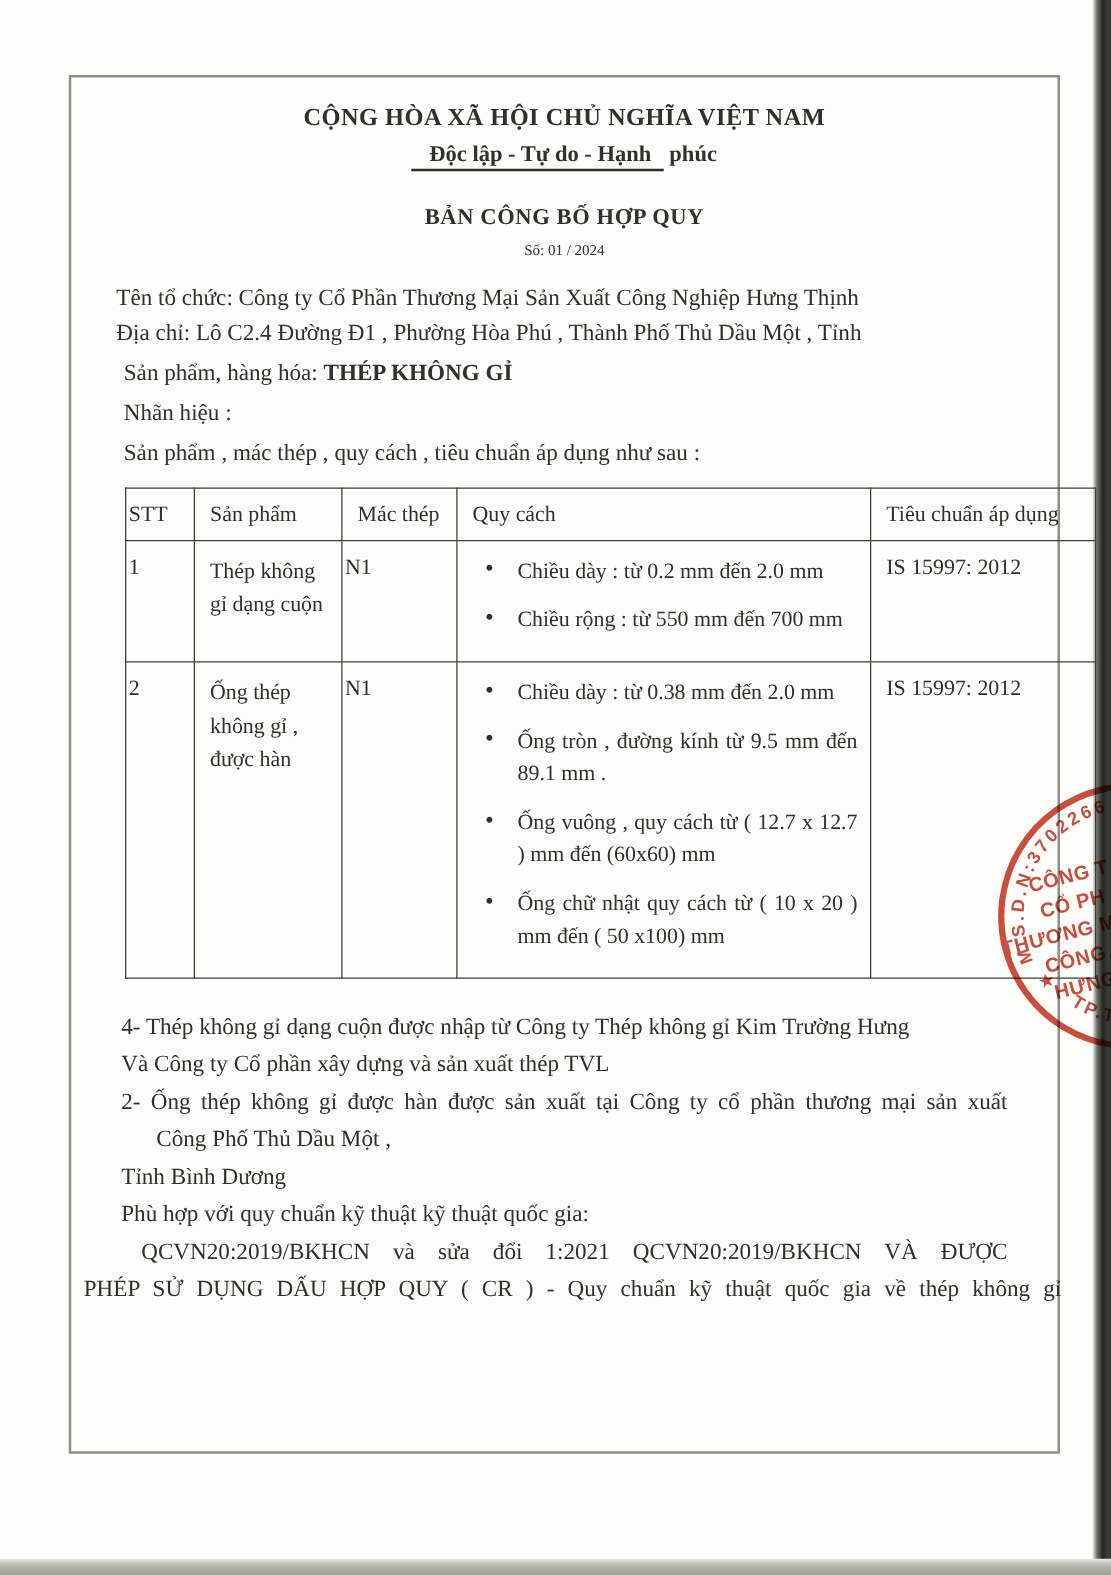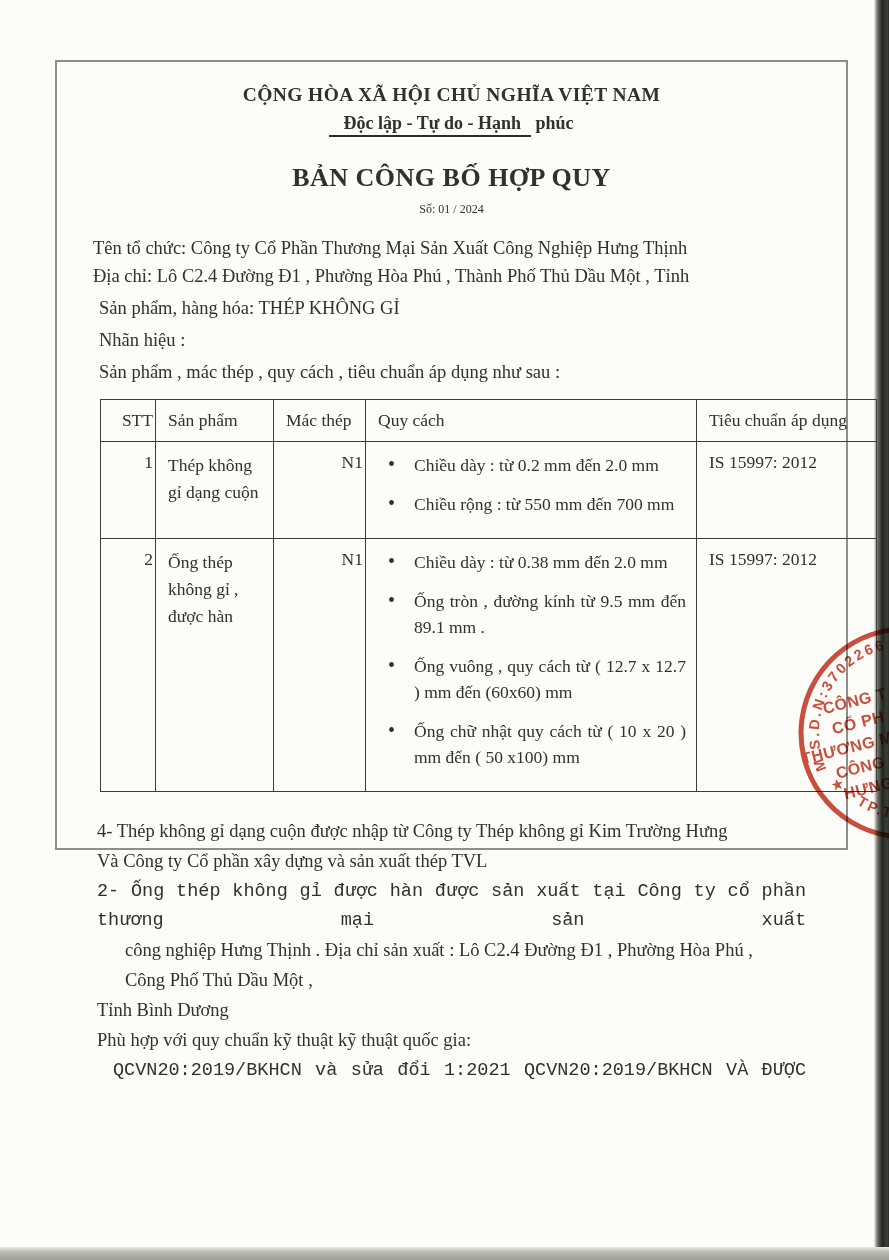--- a/index.html
+++ b/index.html
@@ -24,56 +24,56 @@
   }
   .scan-strip-bottom {
     position: absolute; bottom: 0; left: 0;
     width: 889px; height: 13px;
     background: linear-gradient(to bottom, #e9e9e4 0%, #b2b6ac 45%, #9da195 100%);
   }
   
   .page-frame {
     position: absolute;
     left: 55px; top: 60px;
-    width: 793px; height: 790px;
+    width: 793px; height: 1103px;
     border: 2px solid #8f8f88;
     background: transparent;
   }
   .content { position: relative; width: 100%; height: 100%; padding: 20px 36px 0 36px; }
 
   .center { text-align: center; }
   .national-title { font-size: 19.5px; font-weight: bold; letter-spacing: 0.4px; margin-top: 2px; }
   .motto { font-size: 18px; font-weight: bold; margin-top: 7px; }
   .motto .underlined { border-bottom: 2.5px solid #2e2c27; padding: 0 10px 2px 14px; margin-top: 27px; }
-  .doc-title { font-size: 26px; font-weight: bold; letter-spacing: 0.5px; margin-top: 29px; }
+  .doc-title { font-size: 18px; font-weight: bold; letter-spacing: 0.5px; margin-top: 29px; }
   .doc-number { font-size: 12px; margin-top: 9px; }
 
   .info { font-size: 18.5px; line-height: 28px; margin-top: 17px; }
   .info .line { white-space: nowrap; }
   .info .phone { margin-top: 5px; }
   .sub { padding-left: 6px; }
   .sub .line { margin-top: 4px; }
-  .bold { font-weight: normal; }
+  .bold { font-weight: bold; }
 
   table.spec {
     border-collapse: collapse;
     table-layout: fixed;
     margin-left: 7px;
     margin-top: 13px;
     width: 776px;
     font-size: 17.5px;
   }
   table.spec th, table.spec td {
     border: 1.6px solid #3e3c35;
     vertical-align: top;
     font-weight: normal;
     text-align: left;
   }
   table.spec th { height: 42px; vertical-align: middle; padding: 2px 8px 2px 12px; }
-  table.spec th.c, table.spec td.c { text-align: right; padding-left: 2px; padding-right: 2px; }
+  table.spec th.c, table.spec td.c { text-align: left; padding-left: 2px; padding-right: 14px; }
   table.spec td { padding: 10px 10px 8px 12px; }
   td.qc { padding: 8px 14px 8px 28px; }
   td.qc ul { list-style: none; }
   td.qc li {
     position: relative;
     padding-left: 36px;
     margin-bottom: 13px;
     text-align: justify;
     line-height: 26px;
   }
@@ -81,21 +81,21 @@
     content: "\2022";
     position: absolute; left: 10px; top: -1px;
     font-size: 20px;
   }
   td.sp { text-align: justify; line-height: 27px; }
   .row1 { height: 95px; }
   .row2 { height: 233px; }
 
   .notes { font-size: 18.5px; line-height: 29px; margin-top: 25px; padding-left: 4px; }
   .notes .nline { margin-top: 1px; }
-  .jlast { text-align: justify; text-align-last: justify; padding-right: 4px; font-family: Liberation Mono, monospace; }
+  .jlast { text-align: justify; text-align-last: justify; padding-right: 4px; }
   .indent { padding-left: 28px; }
   .std1 { padding-left: 16px; }
   .std2 { margin-left: -30px; width: 786px; }
 
   
   svg.stamp {
     position: absolute;
     left: 785px; top: 613px;
     width: 240px; height: 240px;
     mix-blend-mode: multiply;
@@ -179,25 +179,25 @@
             </td>
             <td>IS 15997: 2012</td>
           </tr>
         </tbody>
       </table>
 
       <div class="notes">
         <div class="nline">4-  Thép không gỉ dạng cuộn được nhập từ Công ty Thép không gỉ Kim Trường Hưng</div>
         <div class="nline">Và Công ty Cổ phần xây dựng và sản xuất thép TVL</div>
         <div class="nline jlast">2-  Ống thép không gỉ được hàn được sản xuất tại Công ty cổ phần thương mại sản xuất</div>
-        <div class="nline indent">công nghiệp Hưng Thịnh . Địa chỉ sản xuất : Lô C2.4 Đường Đ1 , Phường Hòa Phú ,</div>
         <div class="nline indent">Công Phố Thủ Dầu Một ,</div>
         <div class="nline">Tỉnh Bình Dương</div>
         <div class="nline">Phù hợp với quy chuẩn kỹ thuật kỹ thuật quốc gia:</div>
         <div class="nline jlast std1">QCVN20:2019/BKHCN  và  sửa  đổi  1:2021  QCVN20:2019/BKHCN  VÀ  ĐƯỢC</div>
+        <div class="nline jlast std2">PHÉP SỬ DỤNG DẤU HỢP QUY ( CR ) -  Quy chuẩn kỹ thuật quốc gia về thép không gỉ</div>
       </div>
 
     </div>
   </div>
 
   <svg class="stamp" viewBox="0 0 240 240" xmlns="http://www.w3.org/2000/svg" aria-hidden="true">
     <g transform="rotate(-14 120 120)">
       <circle class="ring" cx="120" cy="120" r="104" stroke-width="5"></circle>
       <defs>
         <path id="arcTop" d="M 36.9,142.3 A 86,86 0 1 1 200.8,149.4" fill="none"></path>

